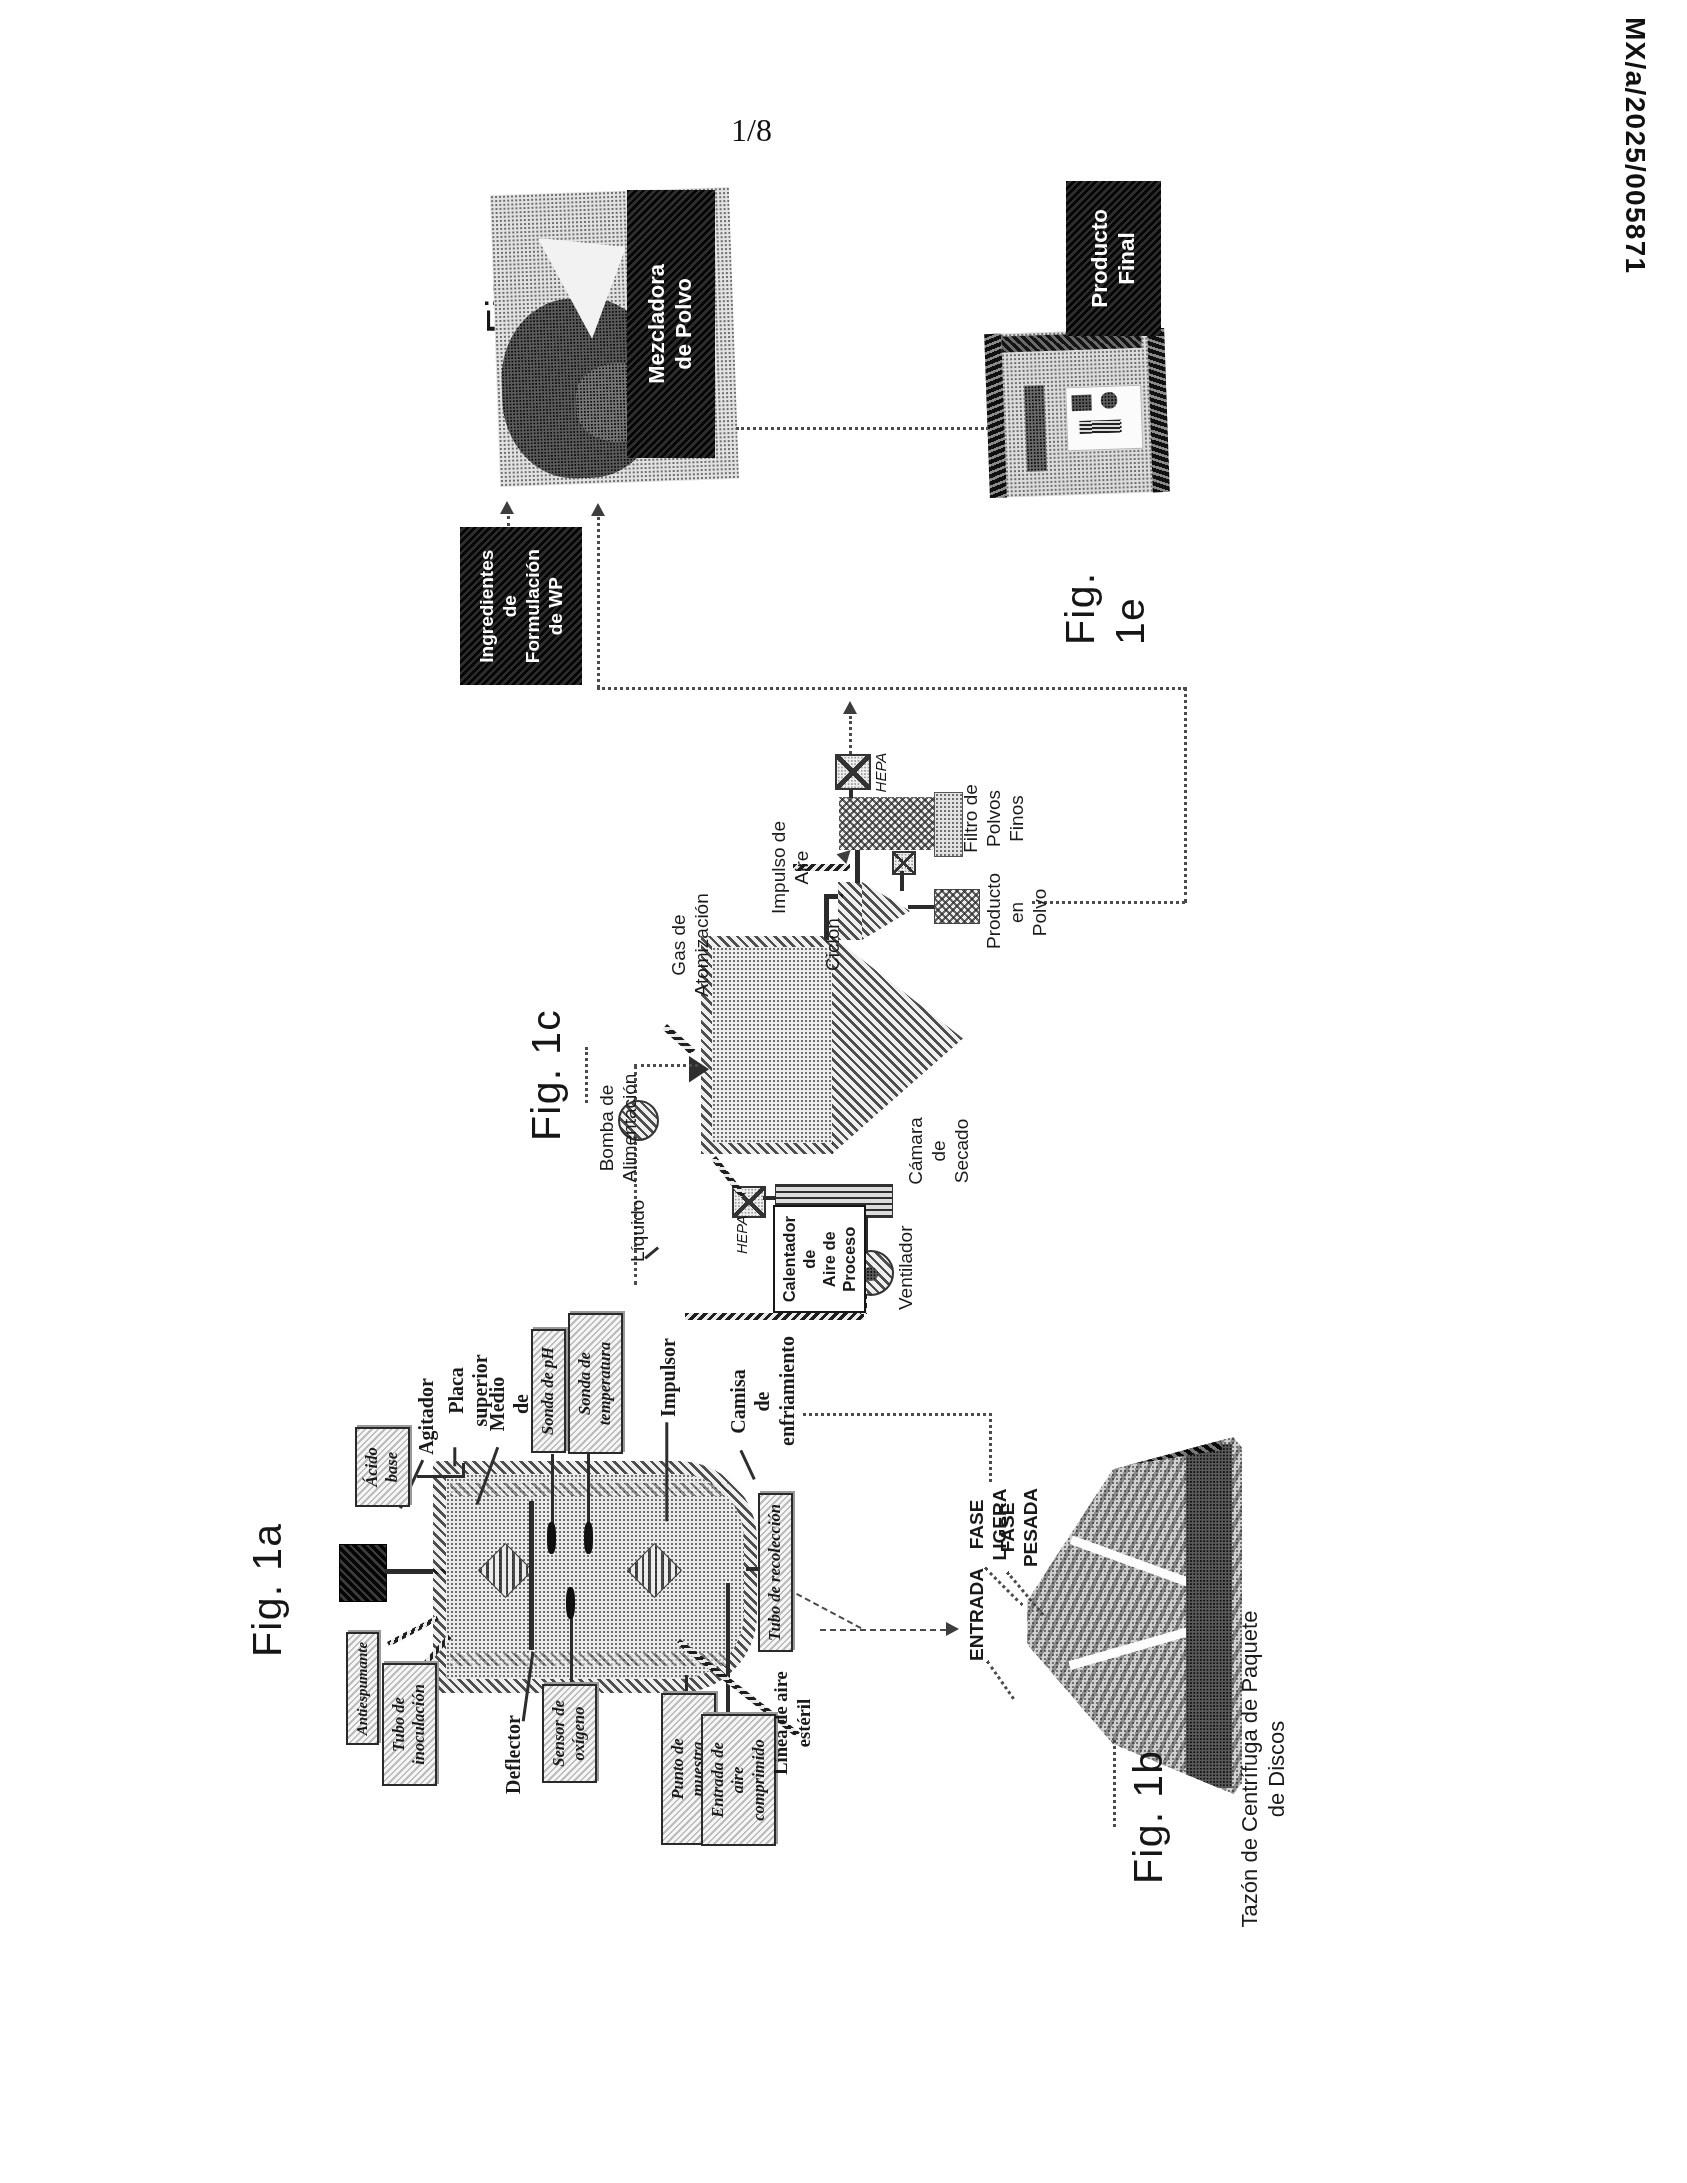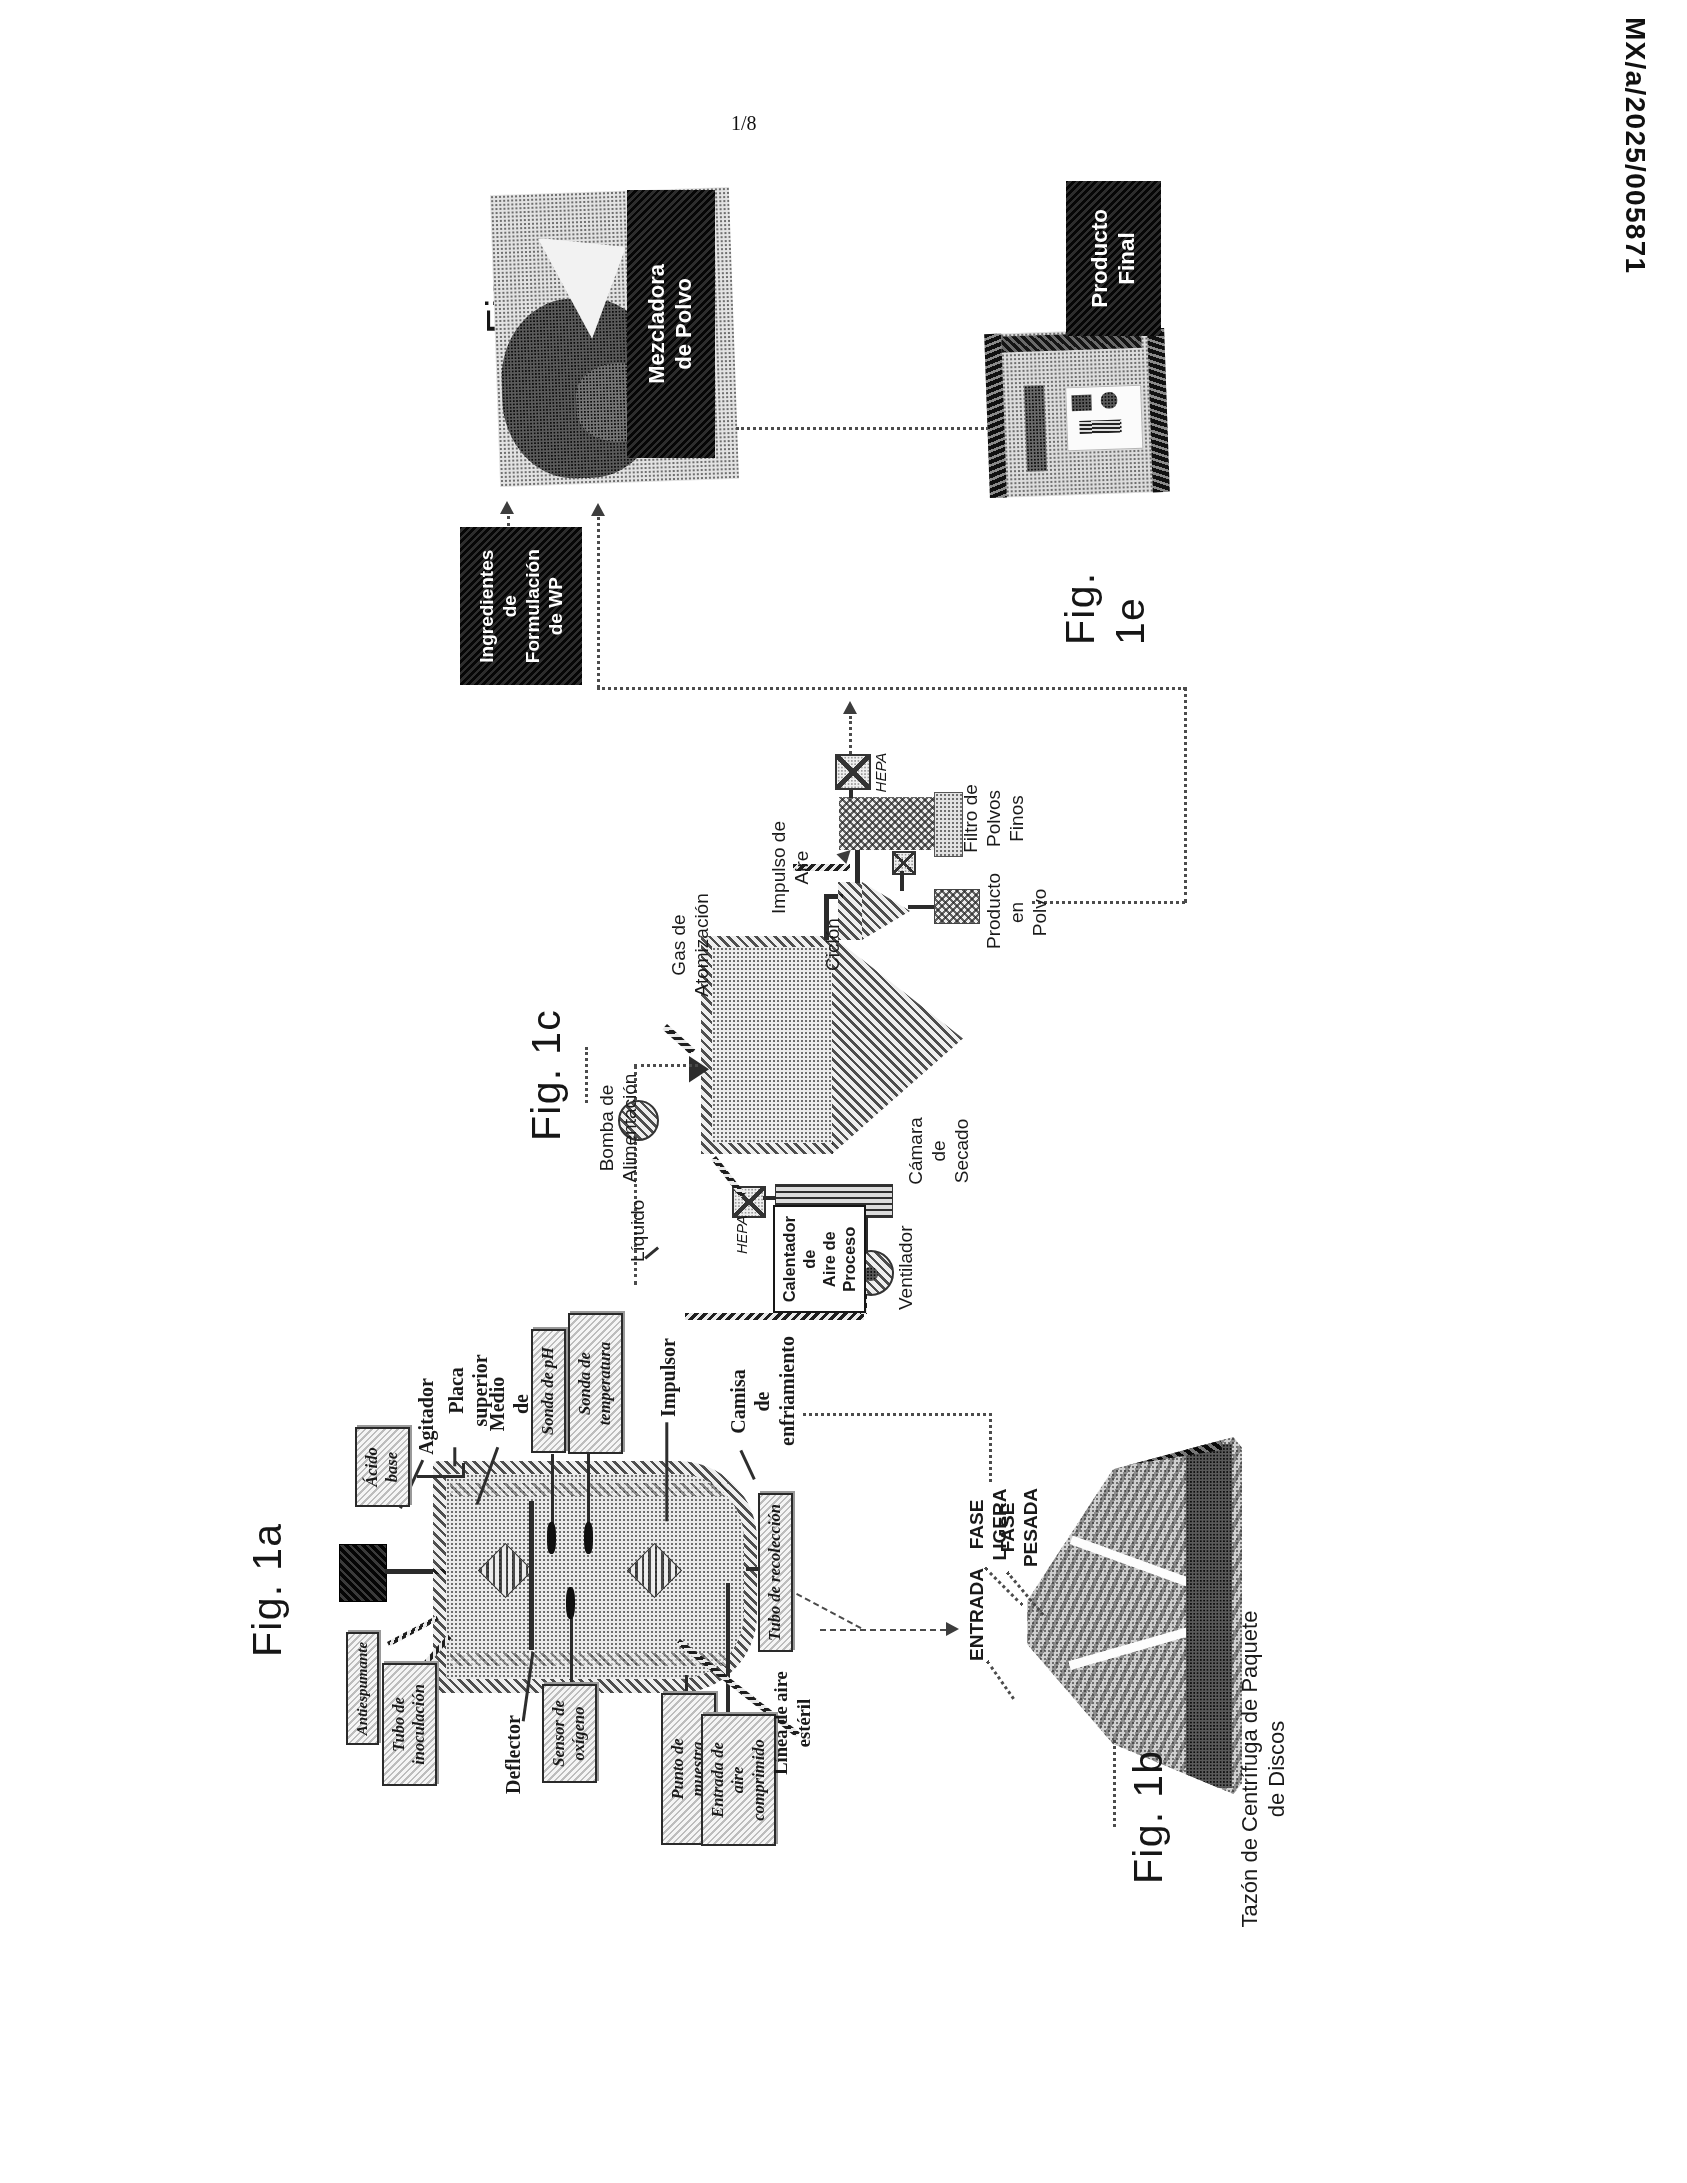--- a/index.html
+++ b/index.html
@@ -23,21 +23,21 @@
   .solidv{position:absolute;background:#2b2b2b;}
   .arr-up{position:absolute;width:0;height:0;border-left:7.3px solid transparent;border-right:7.3px solid transparent;border-bottom:13.2px solid #3d3d3d;}
   .arr-right{position:absolute;width:0;height:0;border-top:7.3px solid transparent;border-bottom:7.3px solid transparent;border-left:13.2px solid #3d3d3d;}
   .xbox{position:absolute;border:2.6px solid #333;background:linear-gradient(to top right,transparent 45%,#333 45% 55%,transparent 55%),linear-gradient(to bottom right,transparent 45%,#333 45% 55%,transparent 55%),radial-gradient(#9b9b9b 0.7px,transparent 0.9px) 0 0/3.3px 3.3px,#efefef;}
   .cross{position:absolute;background:repeating-linear-gradient(45deg,rgba(40,40,40,.7) 0 2px,transparent 2px 5.3px),repeating-linear-gradient(-45deg,rgba(40,40,40,.7) 0 2px,transparent 2px 5.3px),#ececec;}
   .hatch{position:absolute;background:repeating-linear-gradient(45deg,rgba(28,28,28,.78) 0 2.6px,rgba(238,238,238,.95) 2.6px 6.6px);}
   .dots{position:absolute;background-image:radial-gradient(#6e6e6e 0.8px,transparent 1px);background-size:4px 4px;background-color:#e2e2e2;}
   .ddots{position:absolute;background-image:radial-gradient(#0c0c0c 1.1px,transparent 1.3px);background-size:3.3px 3.3px;background-color:#5a5a5a;}
   .circ{border-radius:50%;}
   .pno{position:absolute;transform:rotate(90deg);transform-origin:0 0;font-size:28px;font-weight:bold;letter-spacing:1.3px;color:#111;}
-  .pgnum{position:absolute;font-family:"Liberation Serif",serif;font-size:20px;color:#111;}
+  .pgnum{position:absolute;font-family:"Liberation Serif",serif;font-size:32px;color:#111;}
 </style>
 </head>
 <body>
 
 <div class="page">
 
   <div class="pgnum" style="left:731px;top:112px;">1/8</div>
   <div class="pno" style="left:1651px;top:17px;">MX/a/2025/005871</div>
 
   <div class="vt title" style="left:476px;top:334px;width:132px;">Fig. 1d</div>

